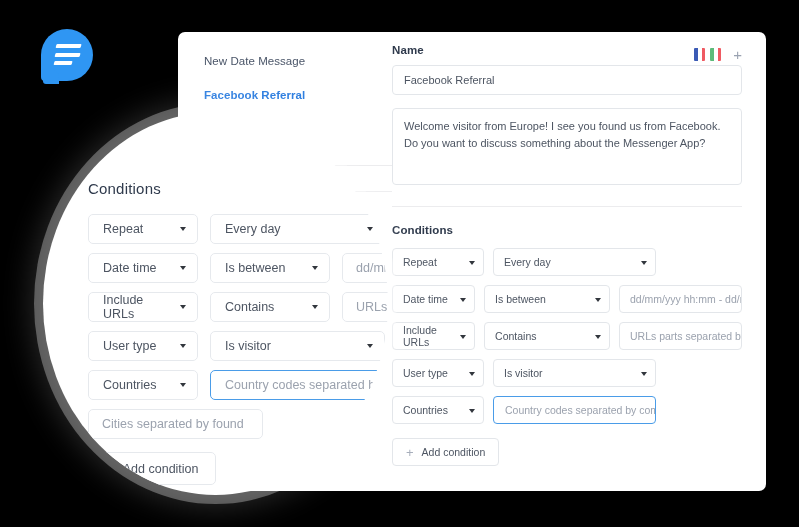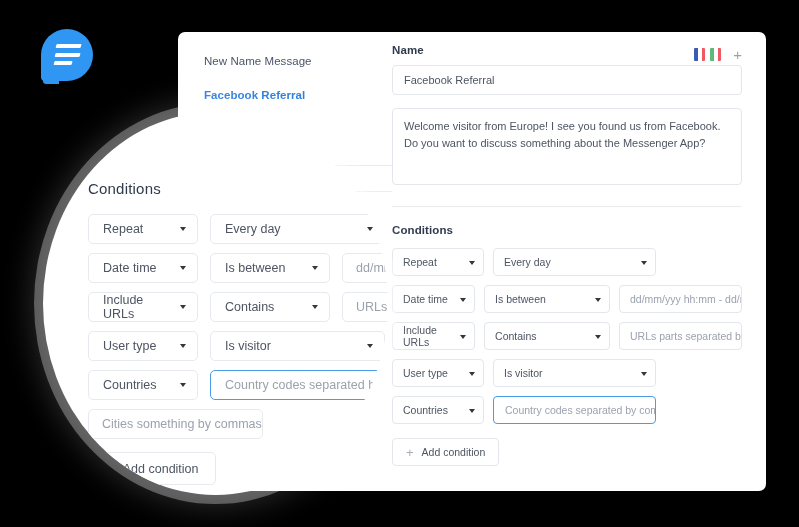--- a/index.html
+++ b/index.html
@@ -243,21 +243,21 @@
       <i></i>
         <i></i>
         <i></i>
     </div>
   </div>
 
   <div id="card">
 
     <div id="list-col">
       <div class="list-item">
-        <span>New Name Message</span>
+        <span>New Date Message</span>
       </div>
       <div class="list-item active">
         <span>Facebook Referral</span>
       </div>
       <div class="list-div"></div>
       <div class="list-div2"></div>
     </div>
 
     <div id="form-col">
 
@@ -402,21 +402,21 @@
 
       <div class="mrow" style="top:258px">
         <div class="msel mw1">
           <span>Countries</span>
           <span class="caret"></span>
         </div>
         <div class="mph focused mw2">Country codes separated by commas</div>
       </div>
 
       <div class="mrow" style="top:297px">
-        <div class="mph mw2">Cities something by commas</div>
+        <div class="mph mw2">Cities separated by found</div>
       </div>
 
       <div class="madd" style="top:340px">
         <span class="p">+</span>
         <span>Add condition</span>
       </div>
 
     </div>
   </div>
 

